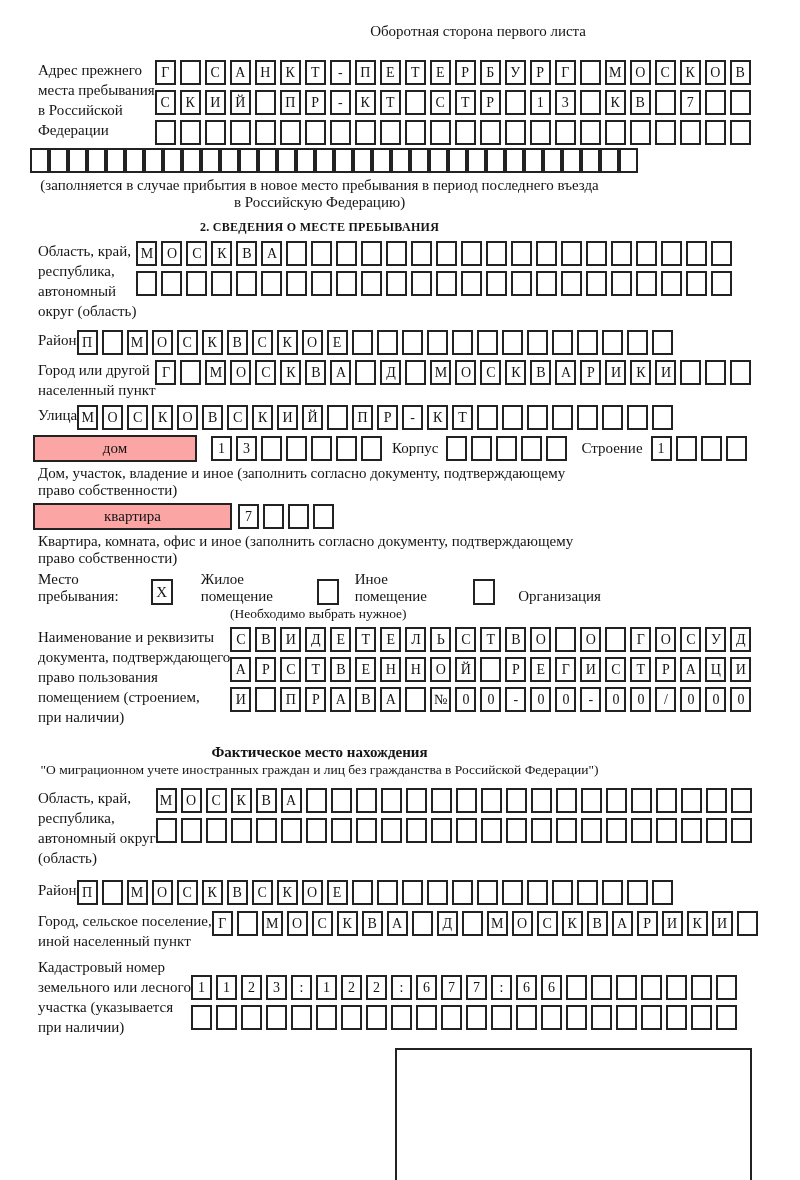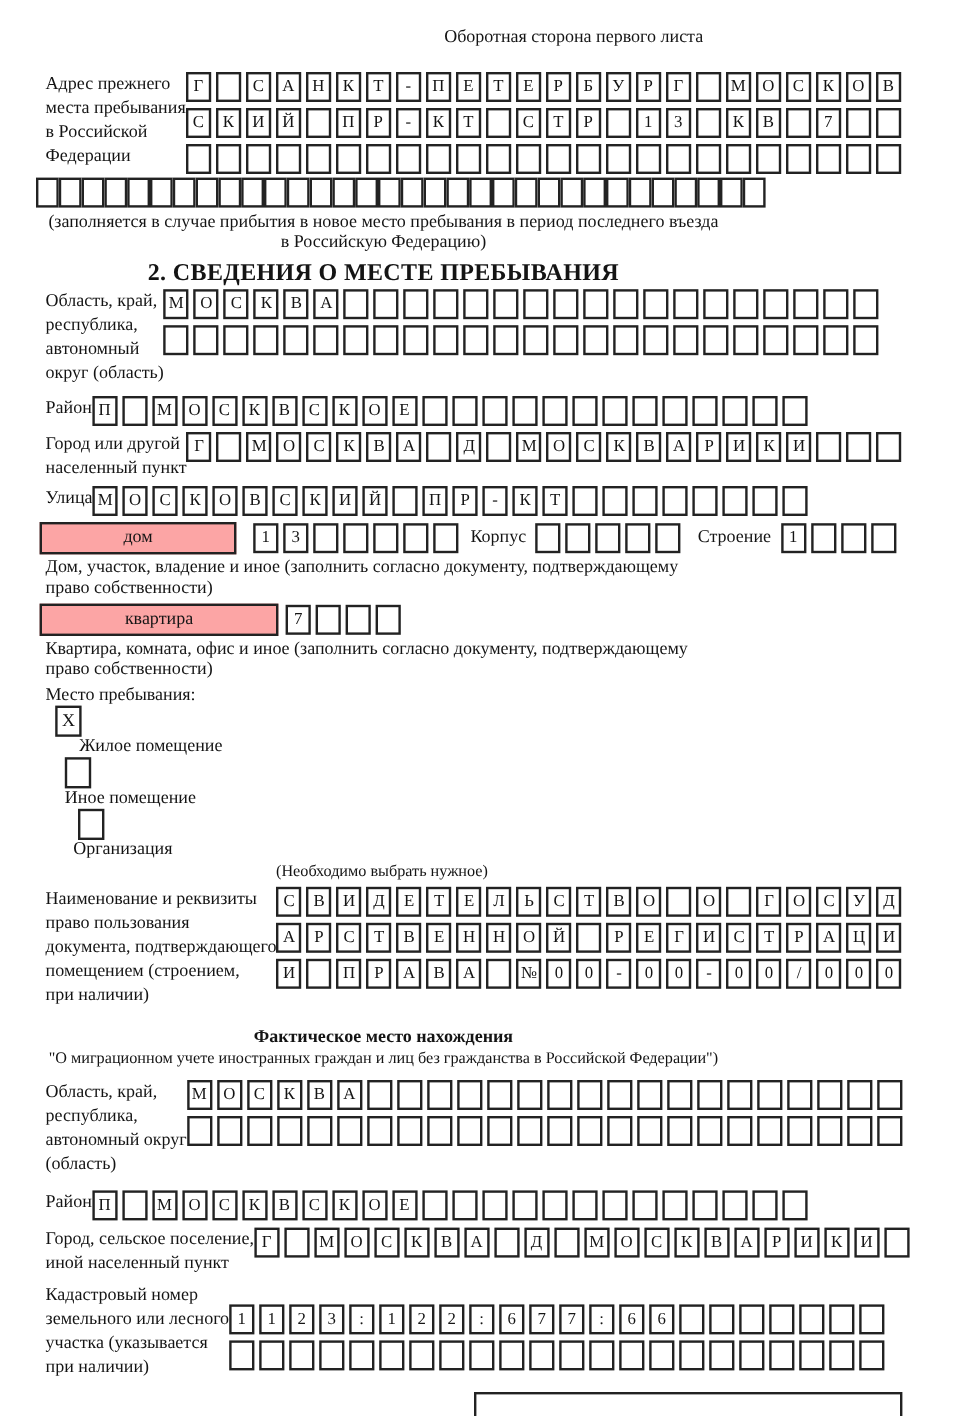--- a/index.html
+++ b/index.html
@@ -26,39 +26,39 @@
     display:flex; align-items:center; justify-content:center;
     font-size:14px; line-height:1;
   }
   .row32 { display:flex; justify-content:space-between; margin-left:-8px; width:calc(100% + 8px); margin-top:3px; }
   .row32 .cbox { width:19px; }
 
   .caption { font-size:15px; line-height:17px; }
   .caption.center { text-align:center; margin-top:4px; }
   .caption.left { margin-top:3px; }
 
-  .h2 { text-align:center; font-weight:bold; font-size:20px; line-height:18px; margin-top:7px; margin-bottom:5px; letter-spacing:0.3px; }
+  .h2 { text-align:center; font-weight:bold; font-size:12px; line-height:18px; margin-top:7px; margin-bottom:5px; letter-spacing:0.3px; }
   .h3 { text-align:center; font-weight:bold; font-size:15px; line-height:18px; margin-top:16px; }
   .note-center { text-align:center; font-size:13.5px; line-height:17px; }
 
   .block1 { margin-top:19px; }
   .mt5 { margin-top:5px; } .mt6 { margin-top:6px; } .mt9 { margin-top:9px; }
   .mt10 { margin-top:10px; } .mt12 { margin-top:12px; } .mt4 { margin-top:4px; } .mt7 { margin-top:7px; }
 
   .rect {
     box-sizing:border-box; border:2px solid #222; height:27px; flex:0 0 auto;
     display:flex; align-items:center; justify-content:center; font-size:15px; background:#fca5a5;
   }
   .dom-rect { width:164px; margin-left:-5px; }
   .kv-rect { width:199px; margin-left:-5px; }
   .inline-label { font-size:15px; line-height:27px; flex:0 0 auto; }
   .domrow { align-items:center; }
   .domrow .boxes { margin-left:0; }
 
-  .mesto-row { display:flex; align-items:flex-start; margin-top:4px;flex-direction:column; }
+  .mesto-row { display:flex; align-items:flex-end; margin-top:4px; }
   .mesto-row .mlabel { font-size:15px; }
   .chkbox {
     width:22px; height:26px; box-sizing:border-box; border:2px solid #222; flex:0 0 auto;
     display:flex; align-items:center; justify-content:center; font-size:15px; background:#fff;
   }
   .mesto-note { margin-left:192px; margin-top:1px; font-size:13.5px; line-height:16px; }
 
   .pt18 { padding-top:18px; }
 
   .stamp-box { box-sizing:border-box; width:357px; height:172px; border:2px solid #222; margin:11px 0 0 357px; background:#fff; }
@@ -405,22 +405,22 @@
     <div class="chkbox" style="margin-left:27px;">
       <span></span>
     </div>
     <div class="mlabel" style="margin-left:23px;">Организация</div>
   </div>
   <div class="mesto-note">(Необходимо выбрать нужное)</div>
 
   <div class="frow mt5">
     <div class="flabel">
       <div>Наименование и реквизиты</div>
+      <div>документа, подтверждающего</div>
       <div>право пользования</div>
-      <div>документа, подтверждающего</div>
       <div>помещением (строением,</div>
       <div>при наличии)</div>
     </div>
     <div class="boxcol">
       <div class="boxes">
           <span class="cbox">С</span>
           <span class="cbox">В</span>
           <span class="cbox">И</span>
           <span class="cbox">Д</span>
           <span class="cbox">Е</span>

